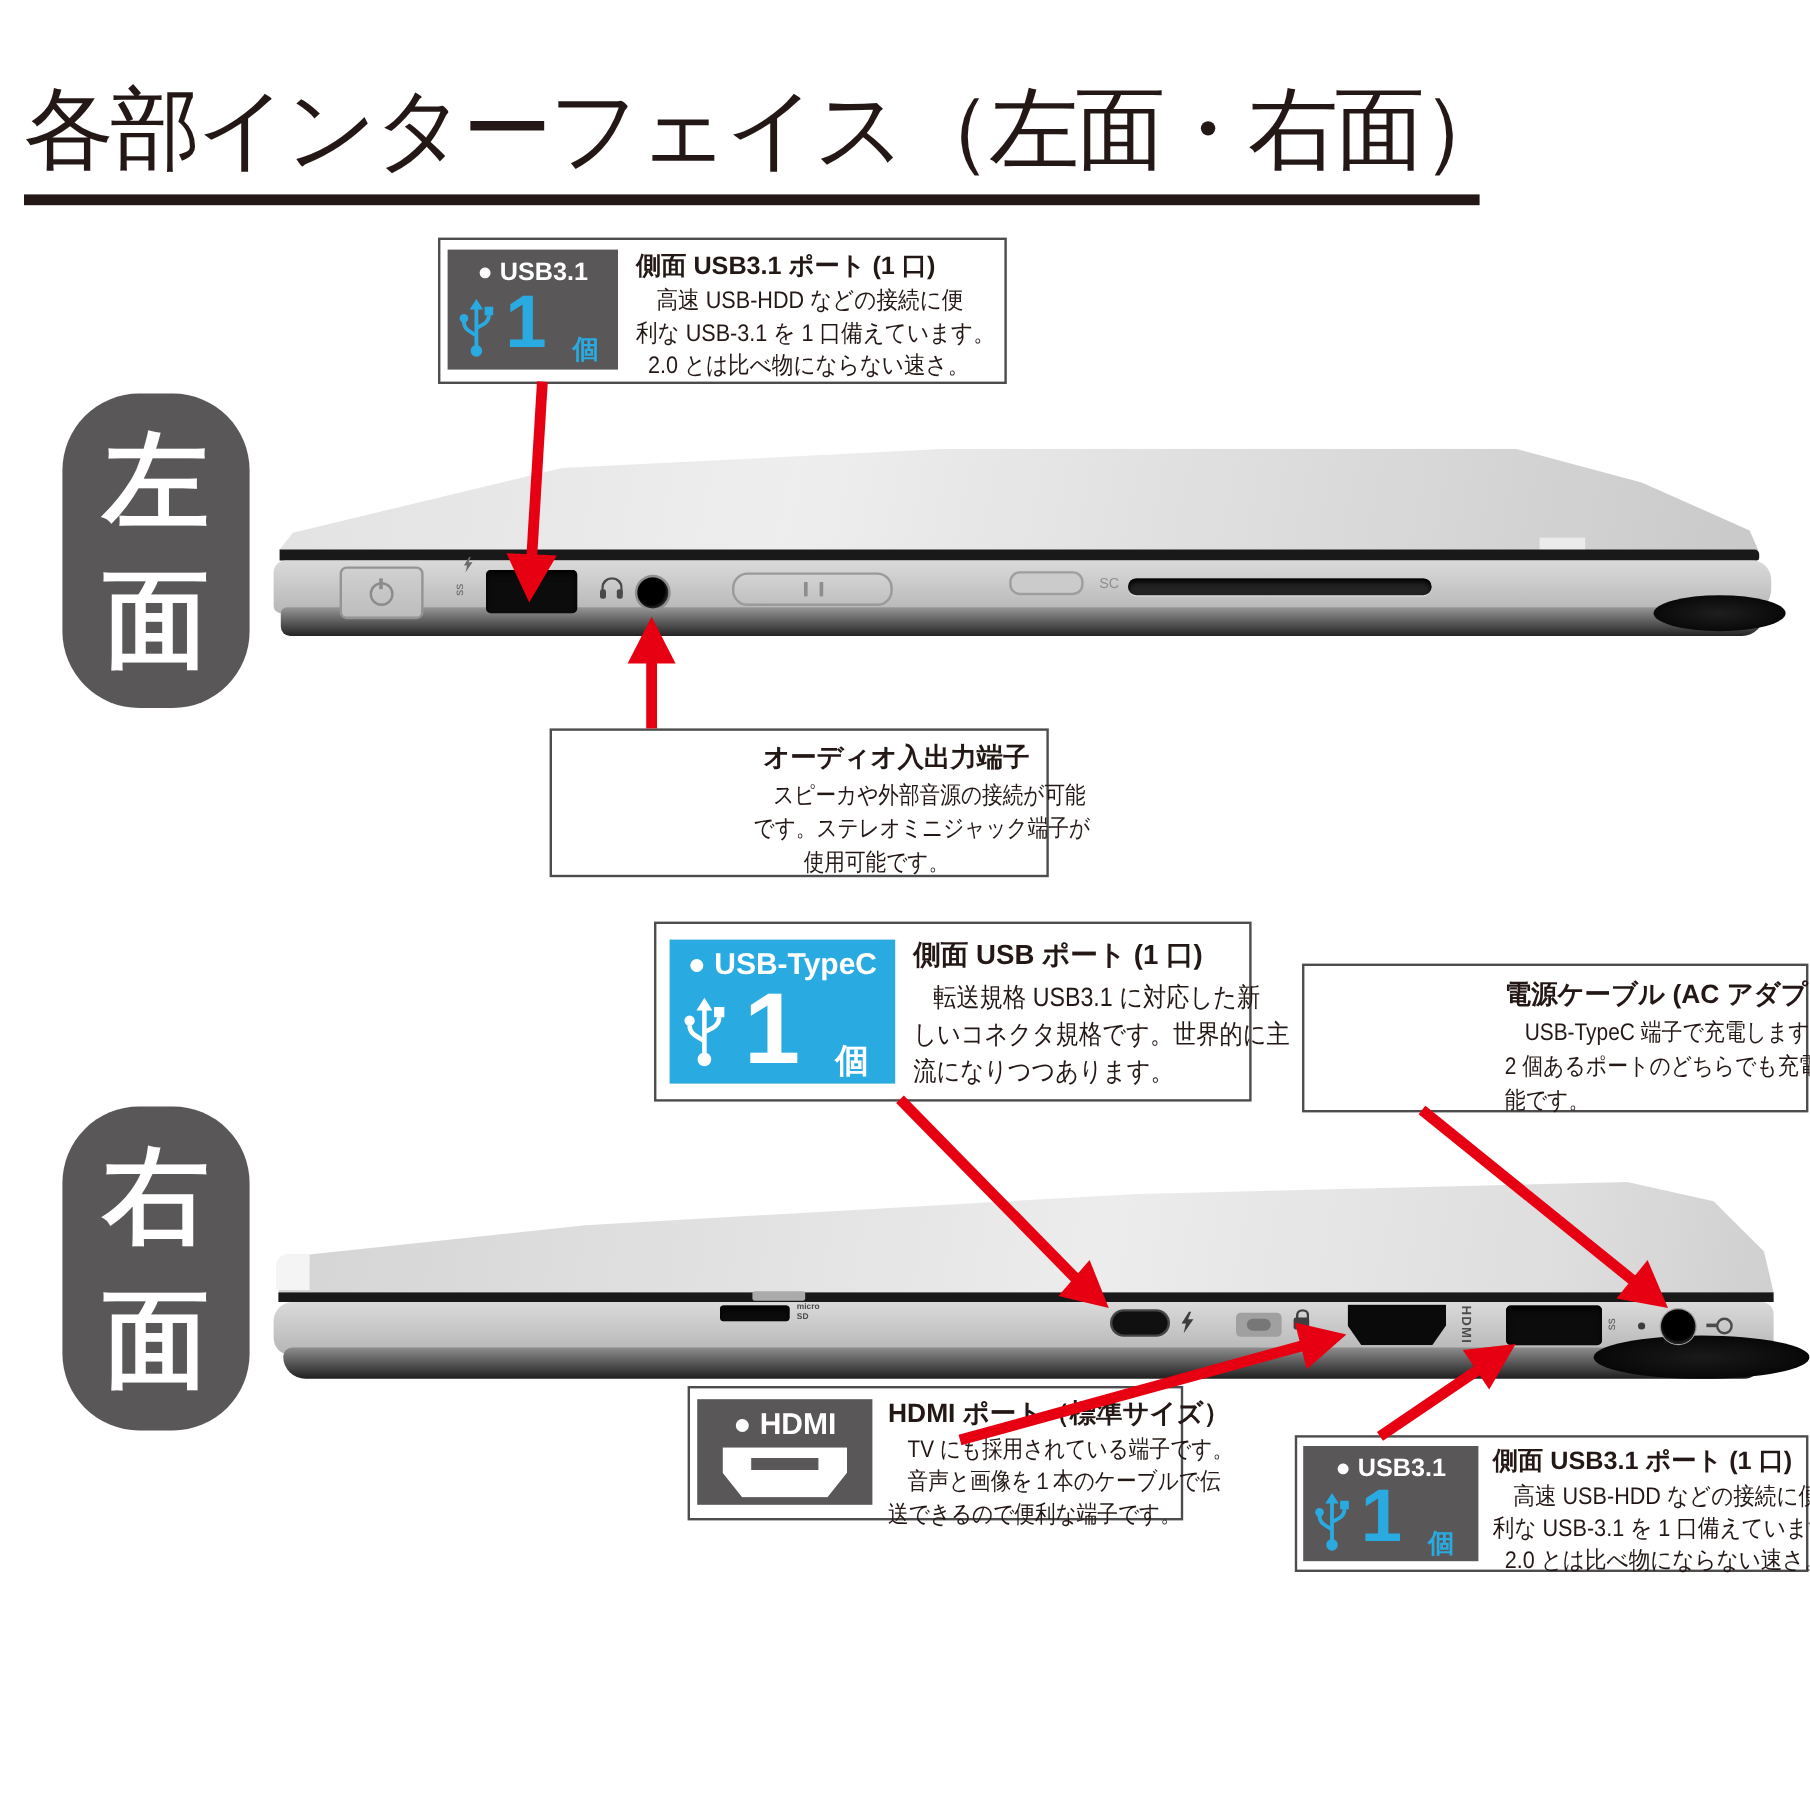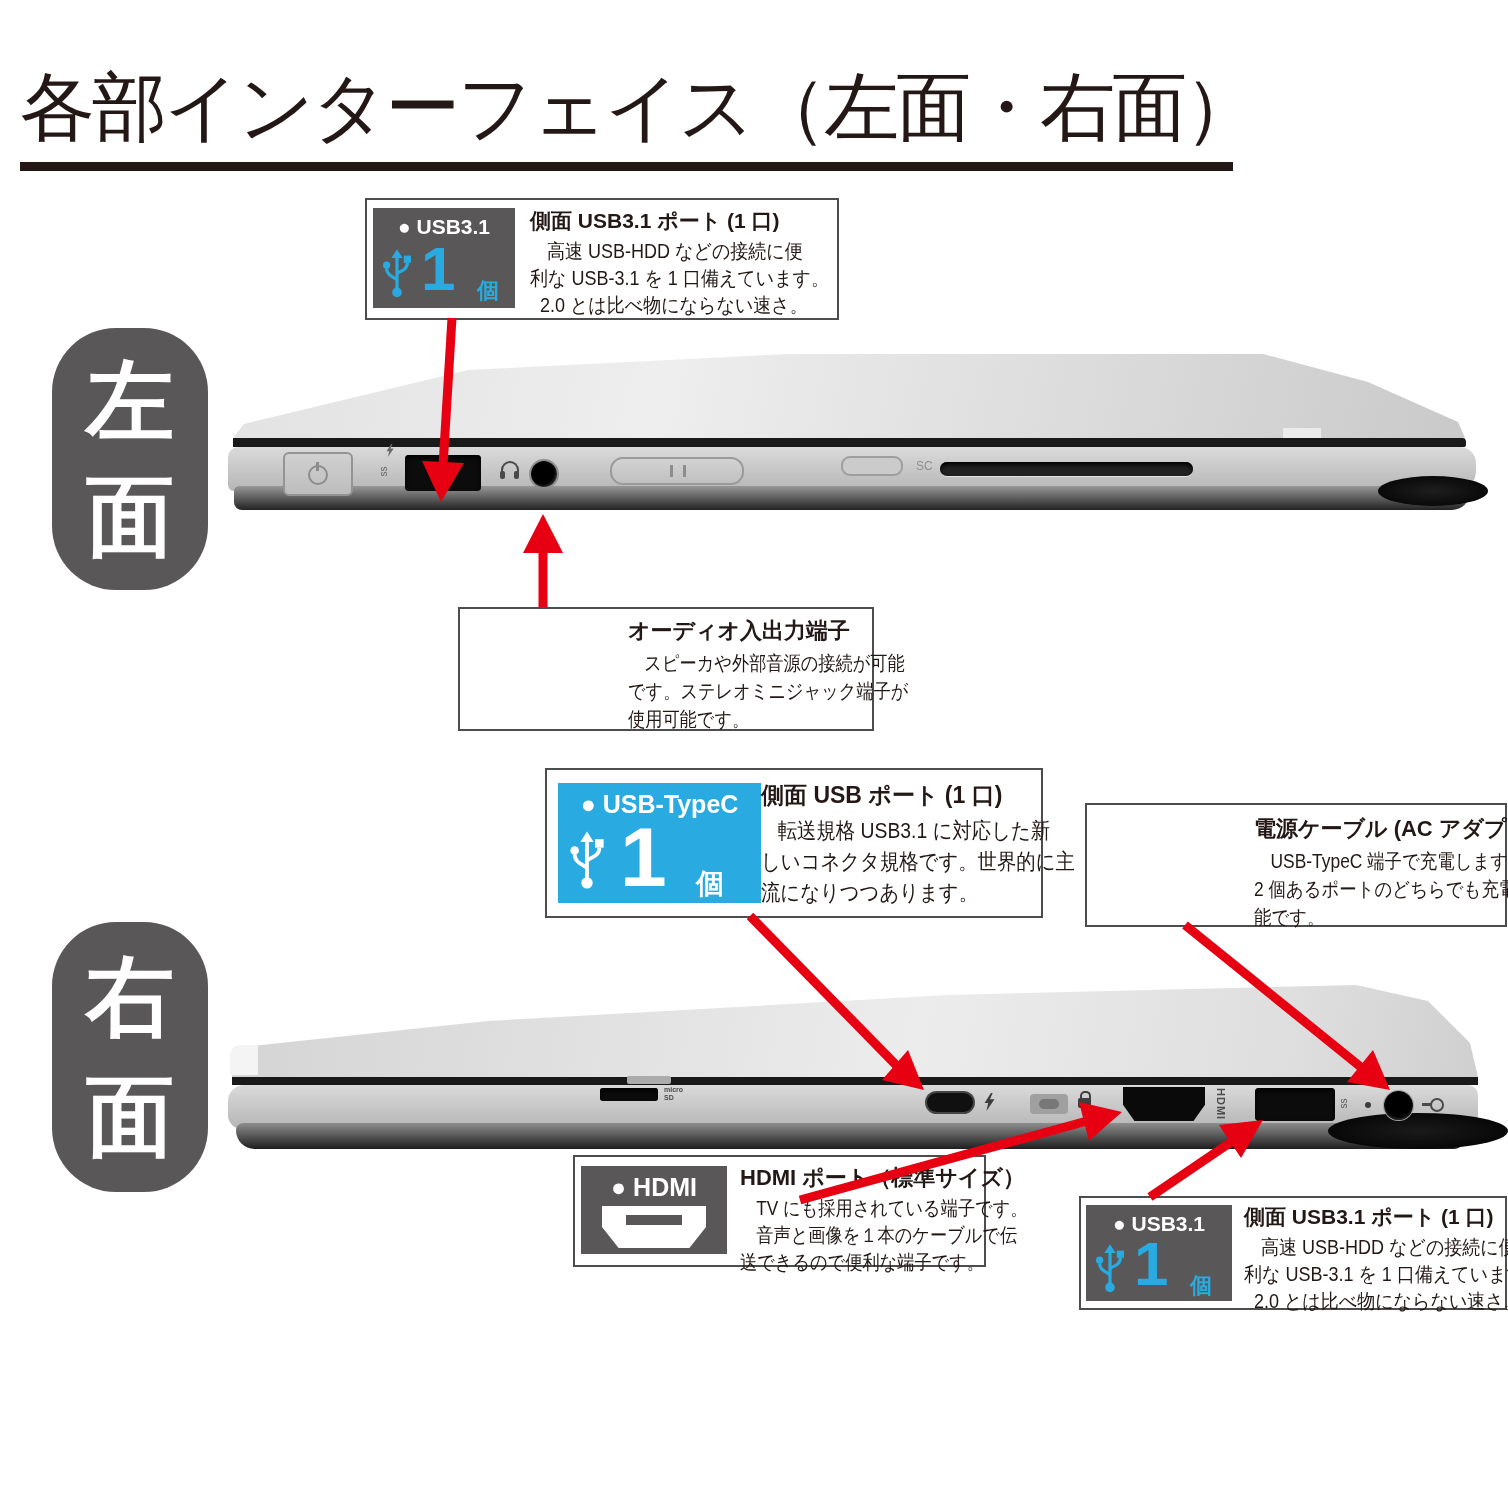--- a/index.html
+++ b/index.html
@@ -85,21 +85,21 @@
 
 <div class="side-pill" id="pill-left">
   <span>左</span>
   <span>面</span>
 </div>
 <div class="side-pill" id="pill-right">
   <span>右</span>
   <span>面</span>
 </div>
 
-<div class="laptop" style="left:228px;top:348px;width:1252px;height:170px;">
+<div class="laptop" style="left:228px;top:368px;width:1252px;height:170px;">
   <div class="lid" style="left:0;top:0;width:1240px;height:99px;
               clip-path:polygon(5px 90px,16px 76px,240px 22px,560px 6px,1035px 6px,1140px 34px,1230px 74px,1237px 90px,1237px 99px,5px 99px);
               background:linear-gradient(102deg,#e2e2e2 0%,#eeeeee 35%,#d8d8d8 75%,#c9c9c9 100%);"></div>
   <div class="part" style="left:1055px;top:80px;width:38px;height:12px;background:#ebebeb;"></div>
   <div class="gap" style="left:5px;top:90px;width:1233px;height:9px;border-radius:0 4px 2px 0;"></div>
   <div class="base" style="left:0;top:99px;width:1248px;height:44px;background:linear-gradient(#dadada,#b6b6b6);
               border-radius:10px 16px 20px 6px;"></div>
   <div class="bottom" style="left:6px;top:138px;width:1236px;height:24px;background:linear-gradient(#979797,#232323);
               border-radius:20px 22px 70px 30px;"></div>
   <div class="part" style="left:1150px;top:128px;width:110px;height:30px;background:radial-gradient(#1e1e1e,#000);border-radius:50%;"></div>
@@ -183,30 +183,30 @@
   </div>
   <div class="c-text" style="left:163px;top:7px;width:300px;">
     <div class="c-title" style="font-size:21px;margin-bottom:3px;">側面 USB3.1 ポート (1 口)</div>
     <div class="c-line ind" style="font-size:20px;line-height:27px;">高速 USB-HDD などの接続に便</div>
     <div class="c-line" style="font-size:20px;line-height:27px;">利な USB-3.1 を 1 口備えています。</div>
     <div class="c-line ind-s" style="font-size:20px;line-height:27px;">2.0 とは比べ物にならない速さ。</div>
   </div>
 </div>
 
 <div class="callout" style="left:458px;top:607px;width:412px;height:120px;">
-  <div class="c-text" style="left:168px;top:7px;width:238px;">
+  <div class="c-text" style="left:168px;top:7px;width:238px;text-align:center;">
     <div class="c-title" style="font-size:22px;margin-bottom:3px;">オーディオ入出力端子</div>
     <div class="c-line ind" style="font-size:20px;line-height:28px;transform:scaleX(.86);">スピーカや外部音源の接続が可能</div>
     <div class="c-line" style="font-size:20px;line-height:28px;transform:scaleX(.86);">です。ステレオミニジャック端子が</div>
     <div class="c-line" style="font-size:20px;line-height:28px;transform:scaleX(.86);">使用可能です。</div>
   </div>
 </div>
 
 <div class="callout" style="left:545px;top:768px;width:494px;height:146px;">
-  <div class="badge blue" style="left:11px;top:13px;width:203px;height:120px;">
+  <div class="badge blue" style="left:11px;top:13px;width:188px;height:120px;">
     <div class="badge-label" style="font-size:25px;">● USB-TypeC</div>
     <svg class="tri white" style="position:absolute;left:10px;top:44px;" width="38" height="68" viewBox="0 0 40 62">
       <polygon points="20,0 13,11 27,11" fill="currentColor"></polygon>
       <line x1="20" y1="8" x2="20" y2="50" stroke="currentColor" stroke-width="4"></line>
       <path d="M20 38 C14 34 7 32 7 24" fill="none" stroke="currentColor" stroke-width="4"></path>
       <circle cx="7" cy="20" r="4.5" fill="currentColor"></circle>
       <path d="M20 30 C26 27 33 25 33 17" fill="none" stroke="currentColor" stroke-width="4"></path>
       <rect x="28.5" y="8" width="9" height="9" fill="currentColor"></rect>
       <circle cx="20" cy="54" r="6" fill="currentColor"></circle>
     </svg>

